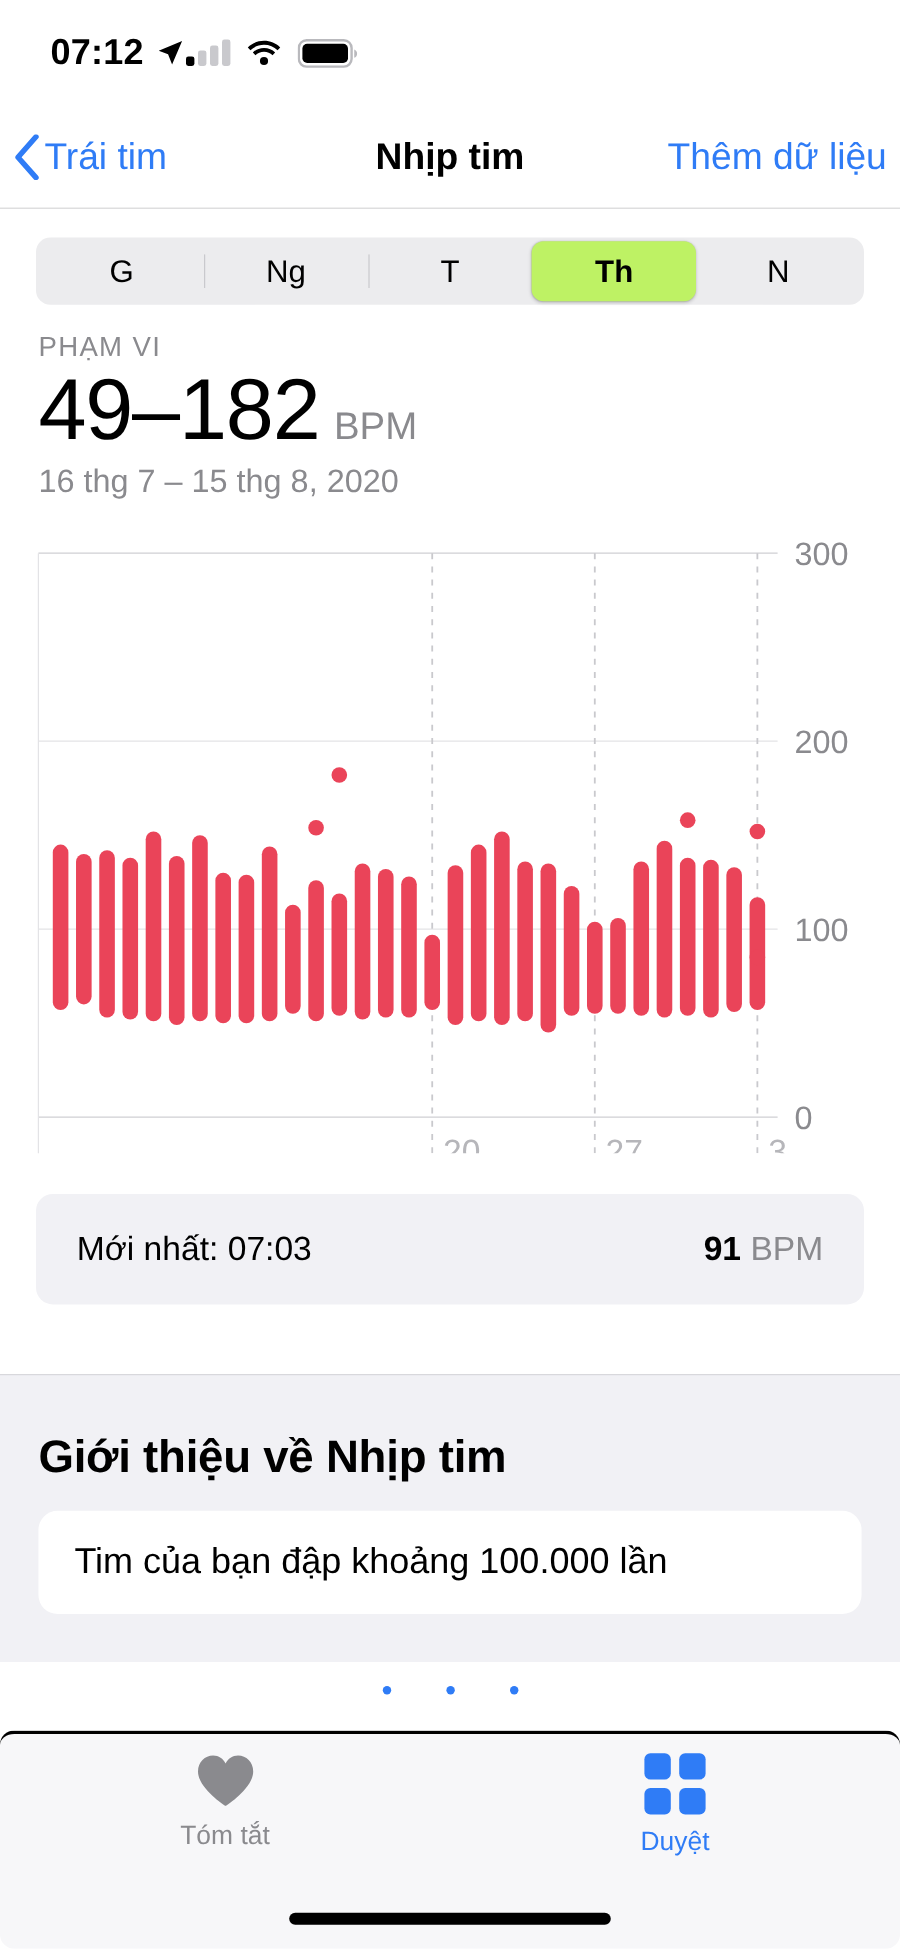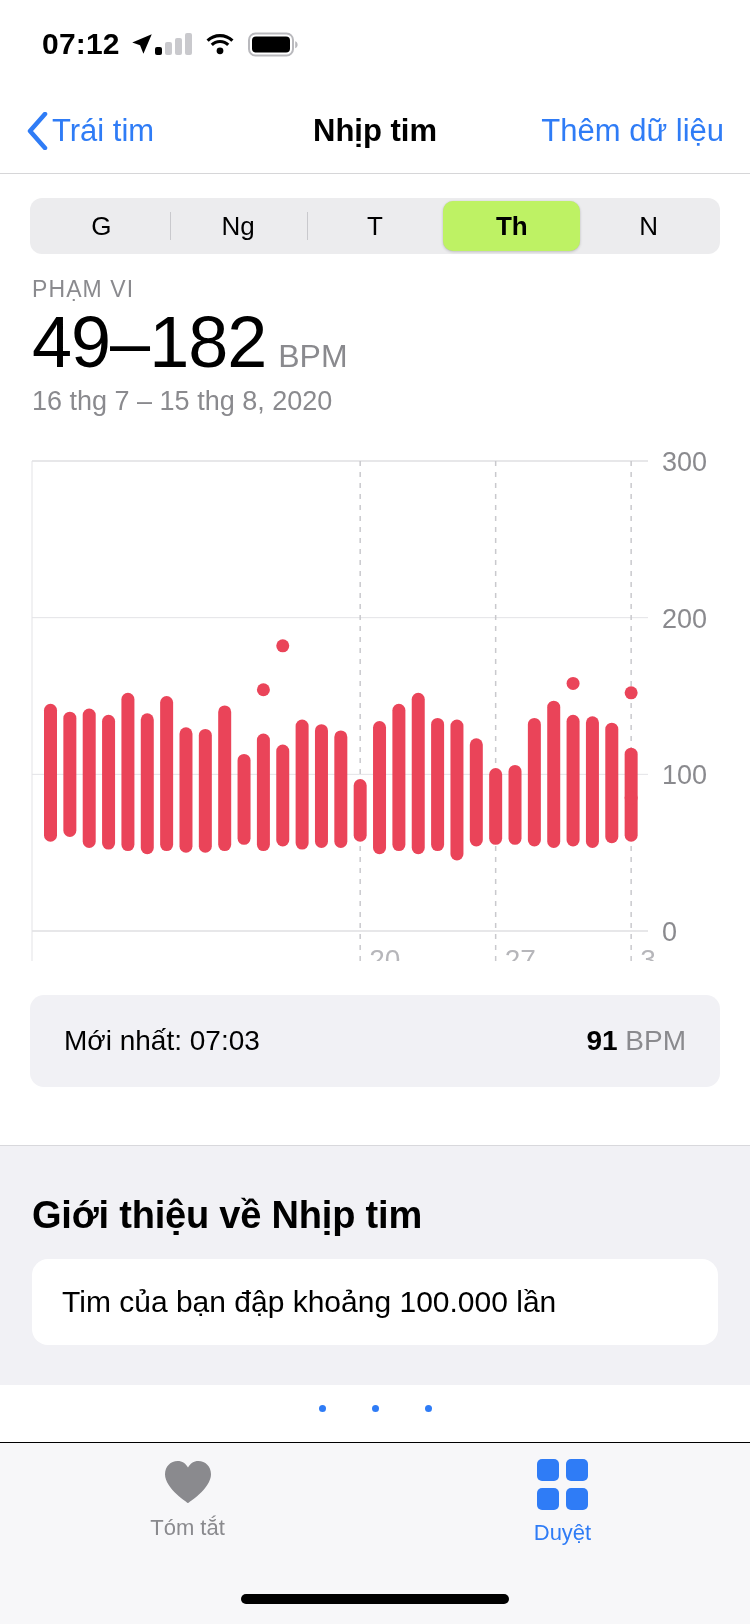--- a/index.html
+++ b/index.html
@@ -48,21 +48,21 @@
   .signal i:nth-child(2){ height: 13px; }
   .signal i:nth-child(3){ height: 17px; }
   .signal i:nth-child(4){ height: 22px; }
 
   
   .nav-bar {
     height: 86px;
     display: flex;
     align-items: center;
     position: relative;
-    padding: 0 26px;
+    padding: 0 11px;
     box-sizing: border-box;
     border-bottom: 1px solid #d6d6d8;
     gap: 12px;
   }
   .nav-back {
     display: flex;
     align-items: center;
     color: #2f7cf6;
     font-size: 31px;
     gap: 4px;
@@ -221,24 +221,25 @@
     background: #2f7cf6; display: block;
   }
 
   
   .tab-bar {
     position: absolute;
     left: 0; right: 0;
     bottom: 0;
     height: 182px;
     background: #f7f7f9;
-    border-top: 1px solid #000000;
+    border-top: 3px solid #000000;
     display: flex;
     box-sizing: border-box;
     padding-top: 16px;
+    border-radius: 12px;
   }
   .tab {
     flex: 1;
     display: flex;
     flex-direction: column;
     align-items: center;
     gap: 10px;
     cursor: pointer;
   }
   .tab-label { font-size: 22px; }

